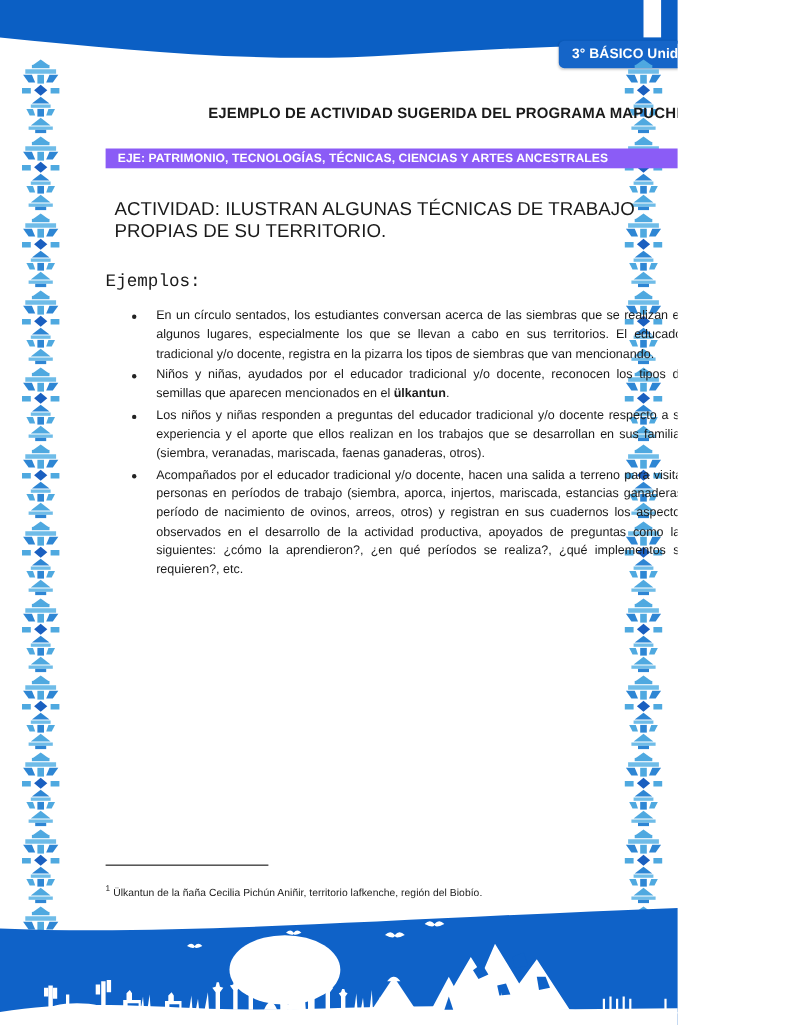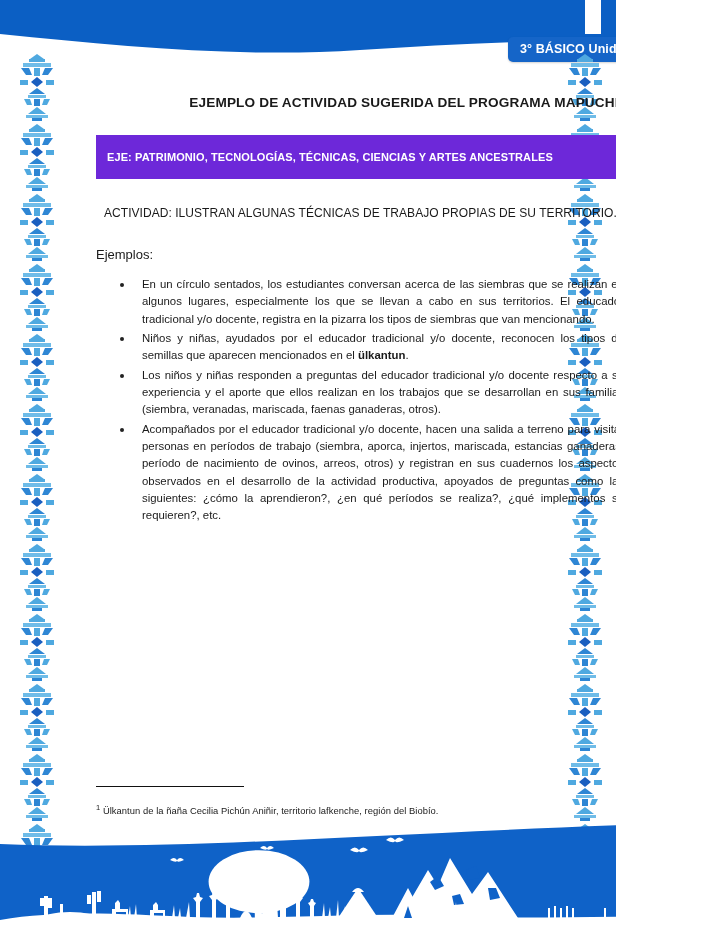--- a/index.html
+++ b/index.html
@@ -34,30 +34,30 @@
 
   
   .content{position:absolute;left:96px;top:95px;width:528px;}
 
   .doc-title{
     font-size:13.6px;font-weight:bold;color:#1a1a1a;
     text-align:right;letter-spacing:.15px;
     margin:0 0 25px 0;
   }
   .eje-banner{
-    background:#6d28d9;color:#ffffff;
+    background:#8b5cf6;color:#ffffff;
     font-size:11px;font-weight:bold;
-    padding:16px 11px;letter-spacing:.1px;
+    padding:3px 11px;letter-spacing:.1px;
     margin:0 0 27px 0;white-space:nowrap;
   }
   .activity-line{
-    font-size:12px;color:#1a1a1a;margin:0 0 27px 8px;letter-spacing:.05px;
+    font-size:17px;color:#1a1a1a;margin:0 0 27px 8px;letter-spacing:.05px;
   }
   .ejemplos-label{
-    font-size:13px;color:#1a1a1a;margin:0 0 14px 0;
+    font-size:16px;color:#1a1a1a;margin:0 0 14px 0;font-family:Liberation Mono, monospace;
   }
   ul.bullets{
     margin:0;padding:0 0 0 36px;list-style:none;
   }
   ul.bullets li{
     position:relative;
     font-size:11.4px;line-height:1.52;color:#1a1a1a;
     text-align:justify;
     margin-bottom:2px;
     padding-left:10px;

